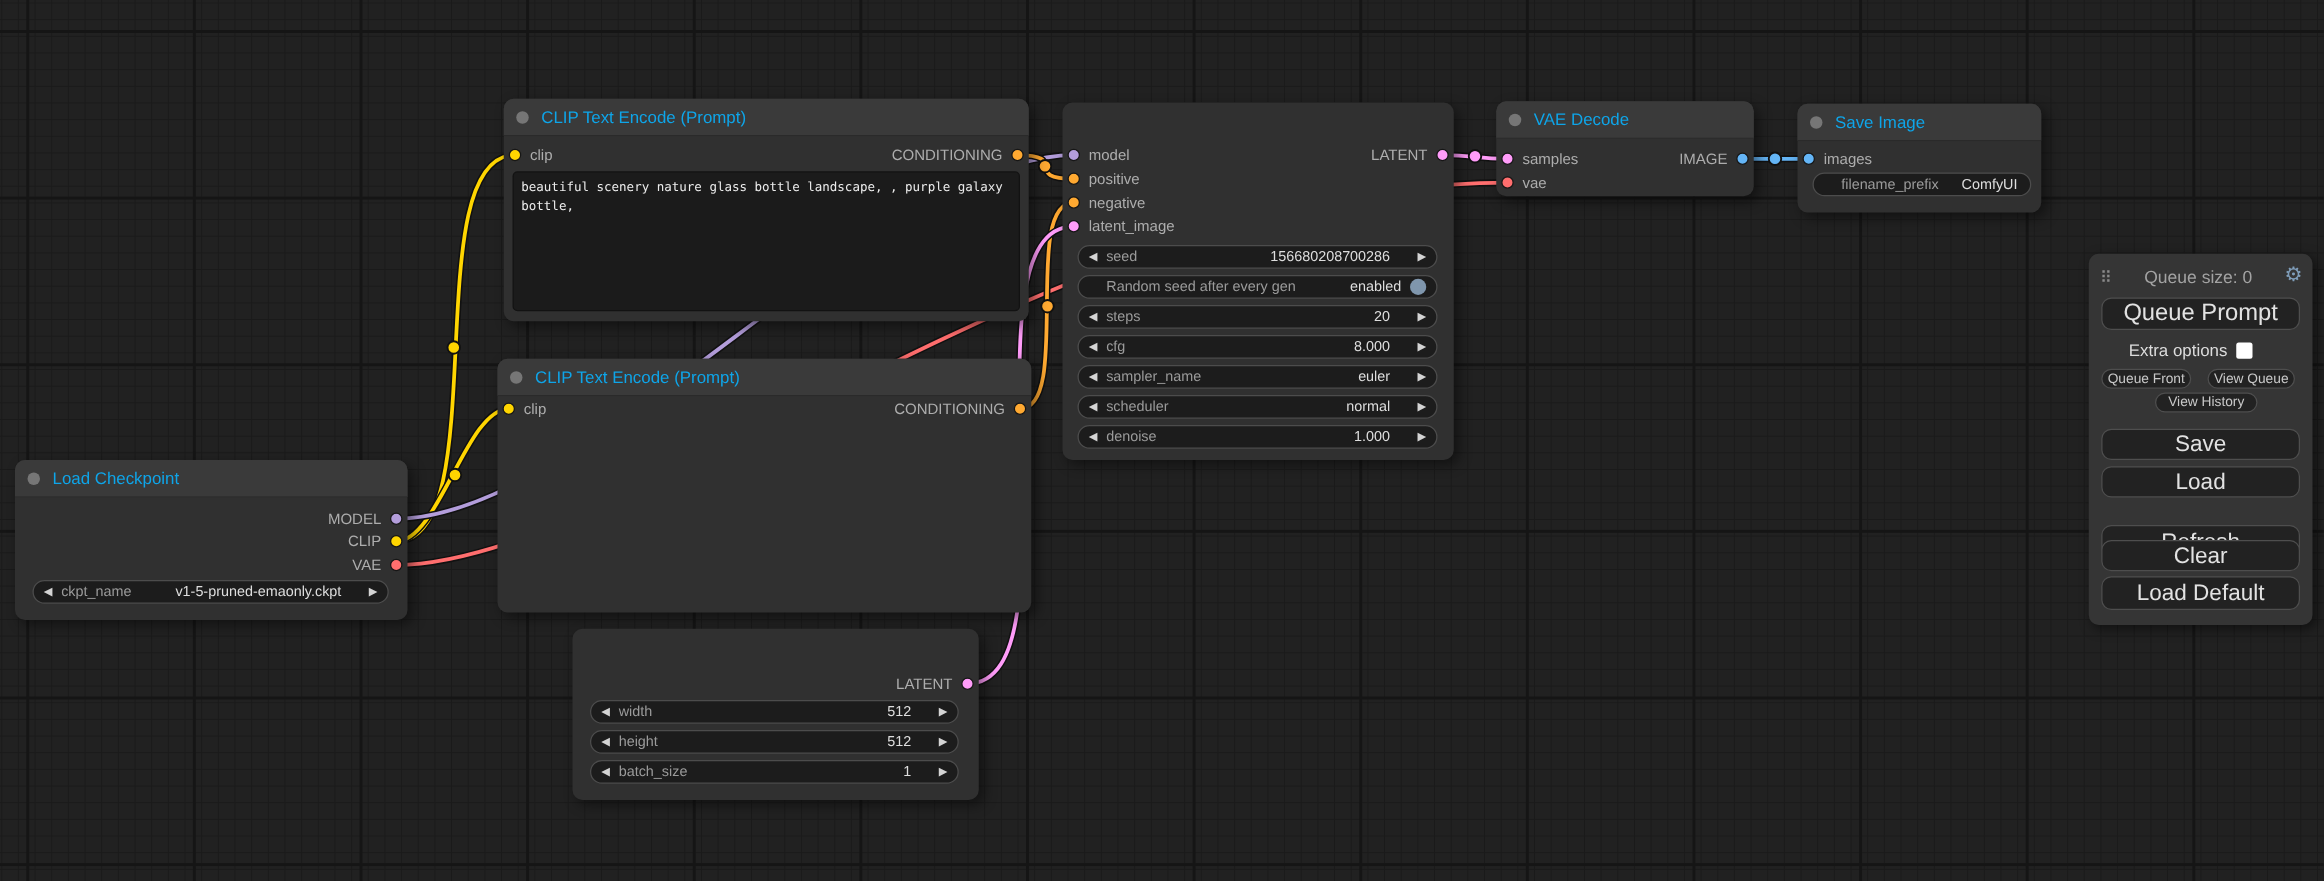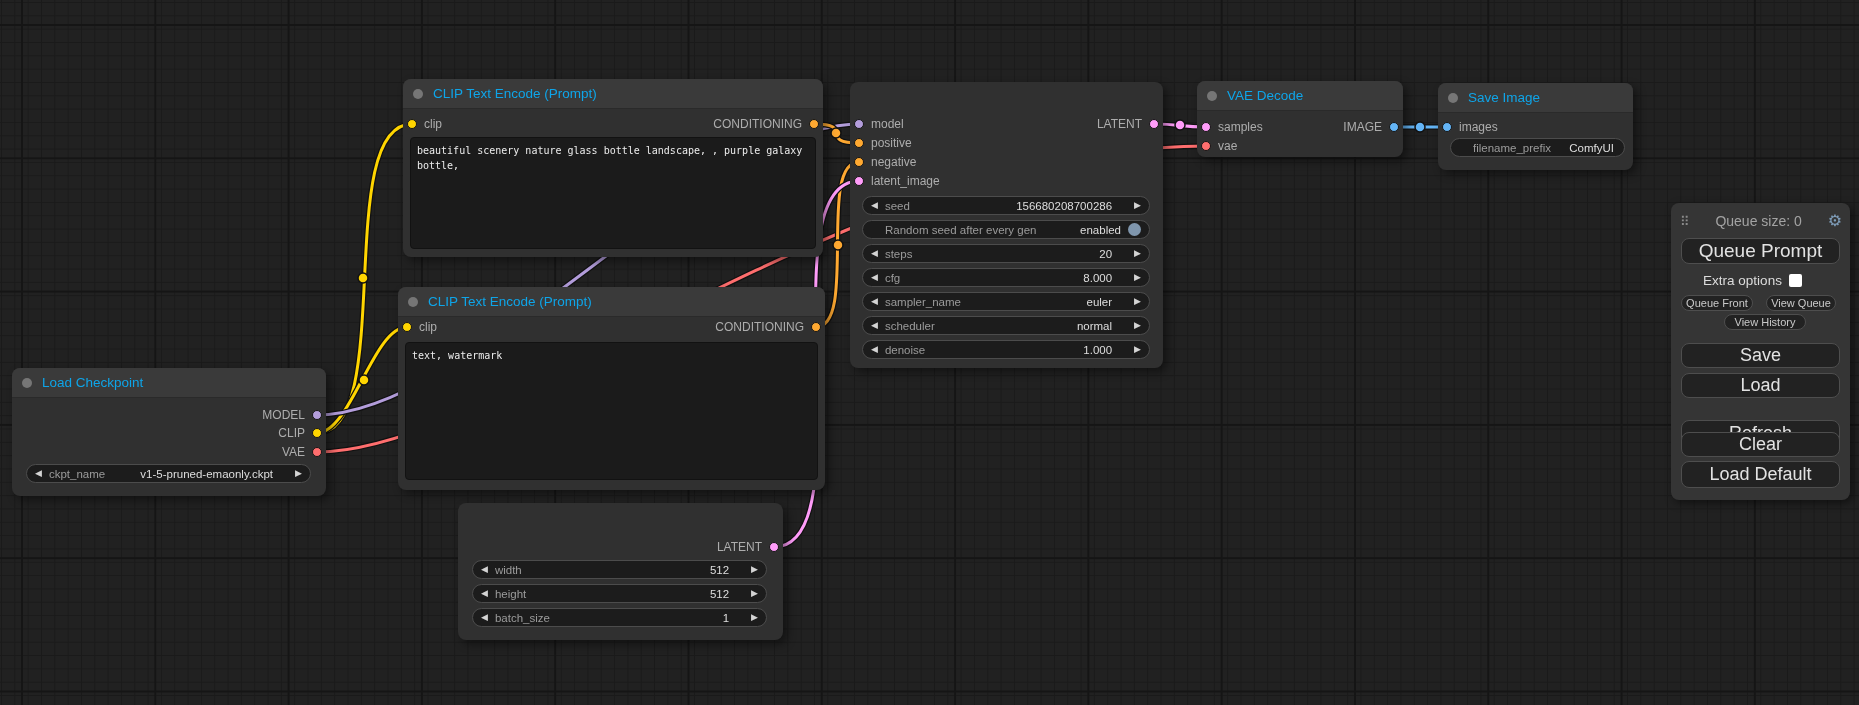--- a/index.html
+++ b/index.html
@@ -147,21 +147,20 @@
     <span>CLIP Text Encode (Prompt)</span>
   </div>
   <div class="slot in" style="top:31px">
     <span class="sdot" style="background: rgb(255, 213, 0);"></span>
     <span class="slabel">clip</span>
   </div>
   <div class="slot out" style="top:31px">
     <span class="sdot" style="background: rgb(255, 169, 49);"></span>
     <span class="slabel">CONDITIONING</span>
   </div>
-  <div class="ptext" style="left:7px;right:7px;top:55px;height:138px">text, watermark</div>
 </div>
 
 <div class="node" style="left:850px;top:82px;width:313px;height:286px">
   <div class="slot in" style="top:33px">
     <span class="sdot" style="background: rgb(179, 157, 219);"></span>
     <span class="slabel">model</span>
   </div>
   <div class="slot in" style="top:52px">
     <span class="sdot" style="background: rgb(255, 169, 49);"></span>
     <span class="slabel">positive</span>

